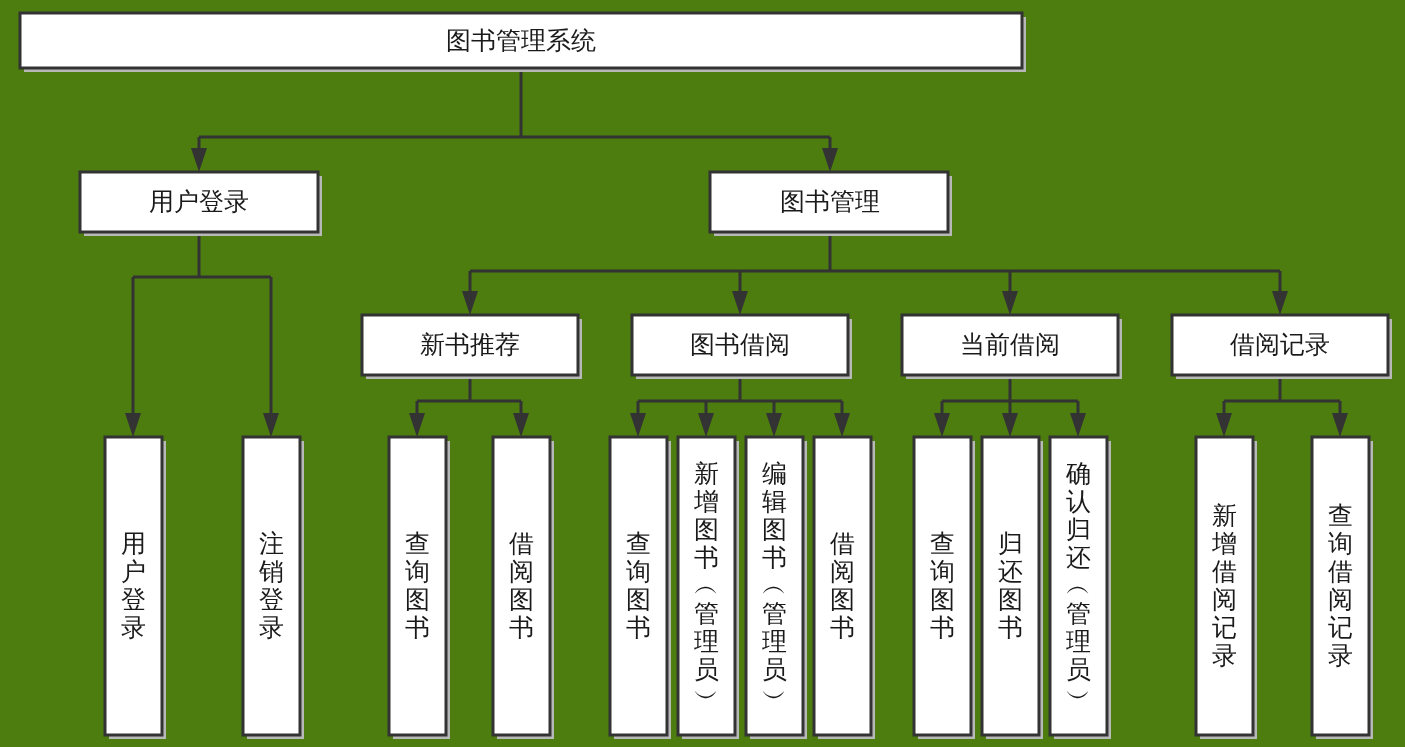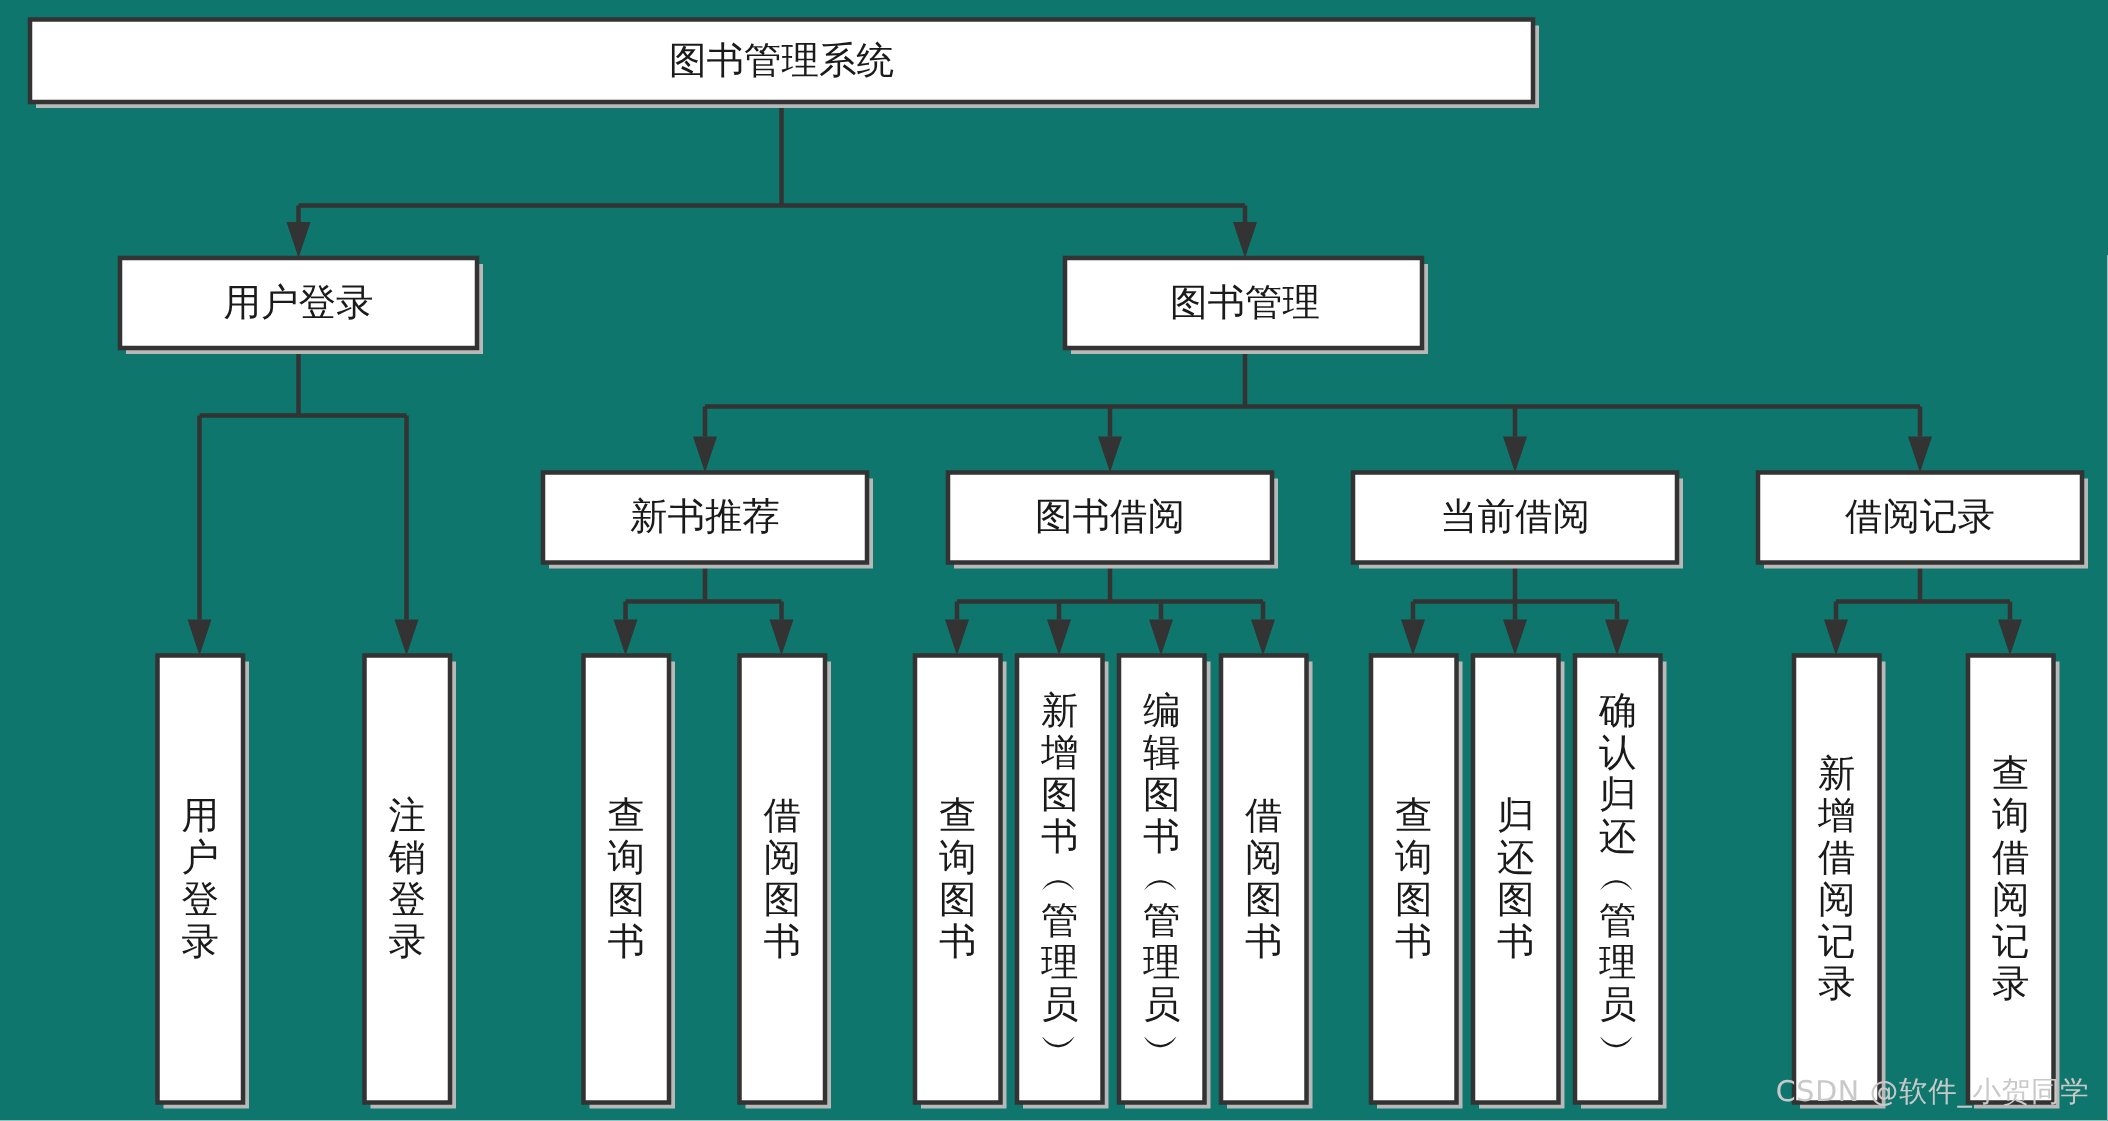--- a/index.html
+++ b/index.html
@@ -7,21 +7,21 @@
     padding: 0;
     background: #ffffff;
   }
   body {
     font-family: "DejaVu Sans", "Liberation Sans", sans-serif;
   }
   #diagram-root {
     position: relative;
     width: 1405px;
     height: 747px;
-    background: #0f766e;
+    background: #4d7c0f;
     overflow: hidden;
   }
   svg.flow {
     position: absolute;
     left: 0;
     top: 0;
     width: 1405px;
     height: 747px;
   }
   .node-rect {
@@ -256,14 +256,13 @@
   <div class="vlabel" style="left:746px; top:437px; width:57px; height:298px;"><span>编</span><span>辑</span><span>图</span><span>书</span><span>︵</span><span>管</span><span>理</span><span>员</span><span>︶</span></div>
   <div class="vlabel" style="left:814px; top:437px; width:57px; height:298px;"><span>借</span><span>阅</span><span>图</span><span>书</span></div>
 
   <div class="vlabel" style="left:914px; top:437px; width:57px; height:298px;"><span>查</span><span>询</span><span>图</span><span>书</span></div>
   <div class="vlabel" style="left:982px; top:437px; width:57px; height:298px;"><span>归</span><span>还</span><span>图</span><span>书</span></div>
   <div class="vlabel" style="left:1050px; top:437px; width:57px; height:298px;"><span>确</span><span>认</span><span>归</span><span>还</span><span>︵</span><span>管</span><span>理</span><span>员</span><span>︶</span></div>
 
   <div class="vlabel" style="left:1196px; top:437px; width:57px; height:298px;"><span>新</span><span>增</span><span>借</span><span>阅</span><span>记</span><span>录</span></div>
   <div class="vlabel" style="left:1312px; top:437px; width:57px; height:298px;"><span>查</span><span>询</span><span>借</span><span>阅</span><span>记</span><span>录</span></div>
 
-  <div class="watermark">CSDN @软件_小贺同学</div>
 </div>
 
 </body></html>

